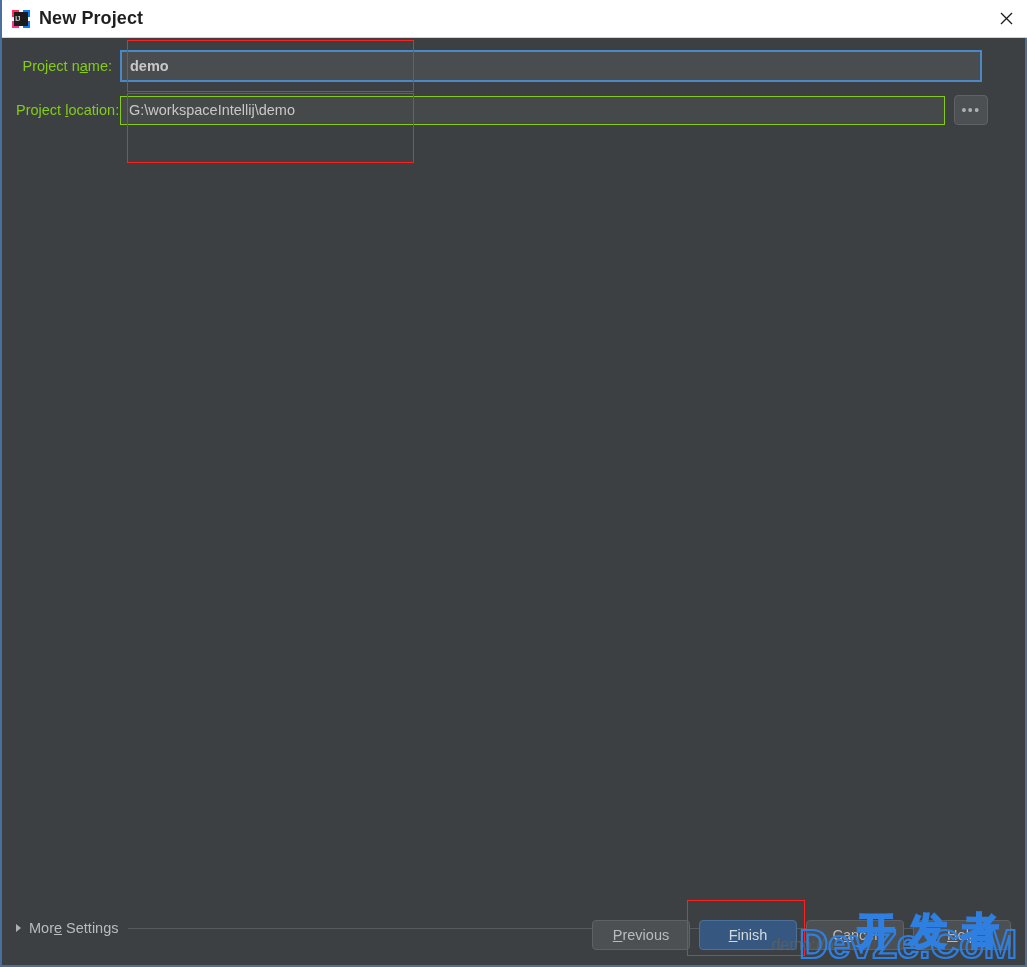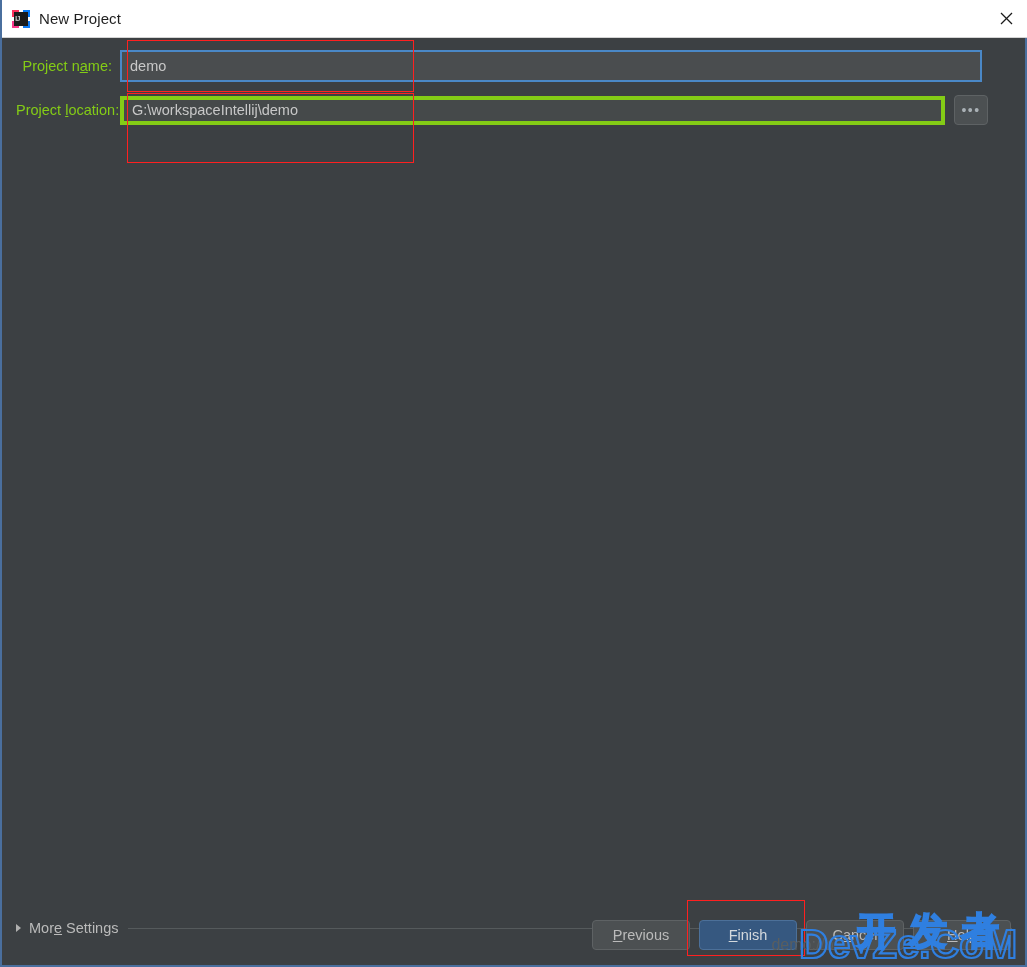--- a/index.html
+++ b/index.html
@@ -59,24 +59,25 @@
     left: 3px; top: 3px;
     width: 36px; height: 12px;
     color: #ffffff;
     font-family: "Liberation Sans", sans-serif;
     font-size: 8px;
     font-weight: normal;
     line-height: 12px;
     letter-spacing: -1px;
   }
   .title-text {
-    font-size: 15px;
+    font-size: 18px;
     color: #1f1f1f;
     font-family: "Liberation Sans", sans-serif;
     letter-spacing: 0.1px;
+    font-weight: bold;
   }
   .close-btn {
     position: absolute;
     right: 0; top: 0;
     width: 46px; height: 37px;
     display: flex;
     align-items: center;
     justify-content: center;
     cursor: pointer;
   }
@@ -124,24 +125,25 @@
     outline: none;
     height: 30px;
     line-height: 30px;
   }
   .input-name {
     width: 862px;
     border: 2px solid #4a88c7;
     background: #4a4d4f;
     height: 32px;
     line-height: 28px;
+    font-weight: bold;
   }
   .input-location {
     width: 825px;
-    border: 4px solid #84cc16;
+    border: 1px solid #84cc16;
     height: 29px;
     line-height: 27px;
   }
   .browse-btn {
     width: 34px;
     height: 30px;
     margin-left: 9px;
     background: #4c5052;
     border: 1px solid #5e6264;
     border-radius: 4px;

